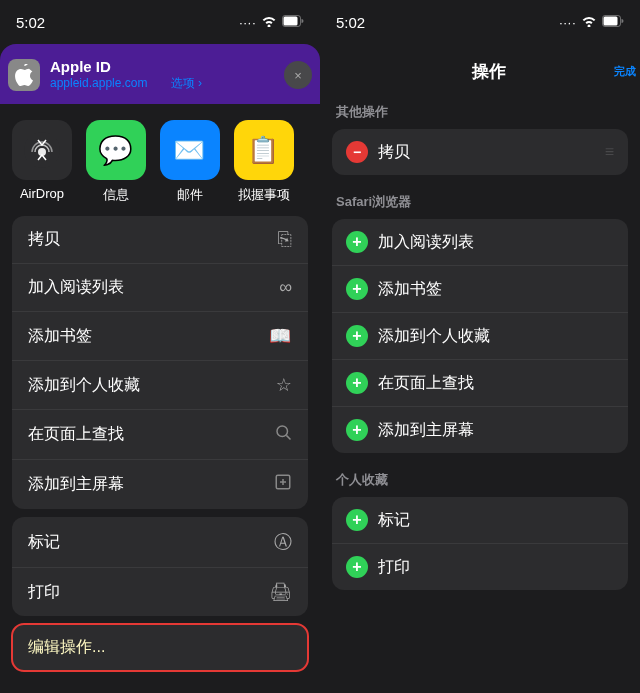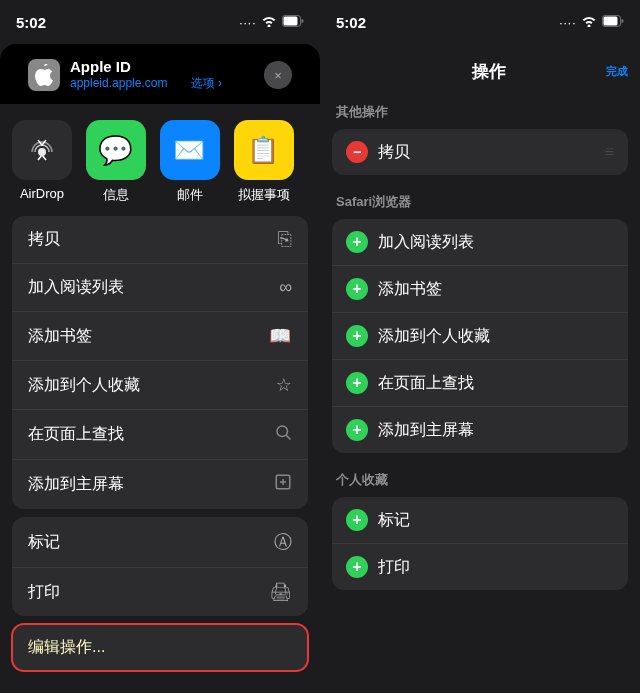--- a/index.html
+++ b/index.html
@@ -18,22 +18,22 @@
       width: 320px;
       height: 693px;
       background: #1c1c1e;
       display: flex;
       flex-direction: column;
       border-radius: 0 0 0 0;
       overflow: hidden;
     }
 
     .left-header {
-      background: #000000;
-      padding: 14px 28px 12px;
+      background: #4c1d95;
+      padding: 14px 8px 12px;
       display: flex;
       align-items: center;
       justify-content: space-between;
       border-radius: 16px 16px 0 0;
     }
 
     .left-header-left {
       display: flex;
       align-items: center;
       gap: 10px;
@@ -160,21 +160,21 @@
       background: #1c1c1e;
       display: flex;
       flex-direction: column;
       overflow-y: auto;
     }
 
     .right-header {
       display: flex;
       align-items: center;
       justify-content: space-between;
-      padding: 16px 12px 10px;
+      padding: 16px 4px 10px;
     }
 
     .right-title {
       color: #fff;
       font-size: 17px;
       font-weight: 600;
     }
 
     .right-done {
       color: #0a84ff;
@@ -259,21 +259,21 @@
       display: flex;
       align-items: center;
       justify-content: space-between;
       padding: 0 16px;
       background: #1c1c1e;
       flex-shrink: 0;
     }
     .status-time {
       color: #fff;
       font-size: 15px;
-      font-weight: 700;
+      font-weight: 400;
     }
     .status-icons {
       display: flex;
       align-items: center;
       gap: 5px;
       color: #fff;
       font-size: 13px;
     }
 
     .panels-container {

